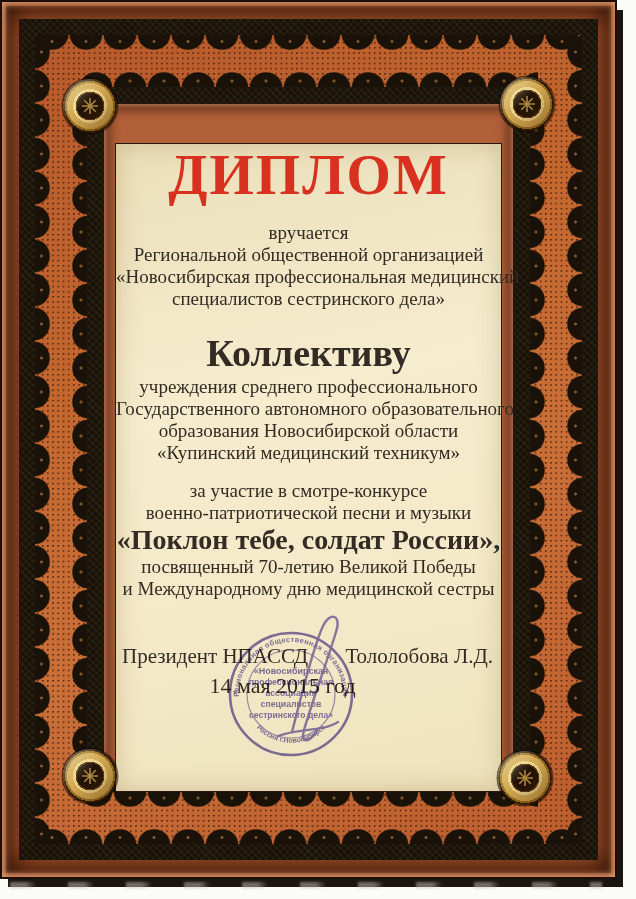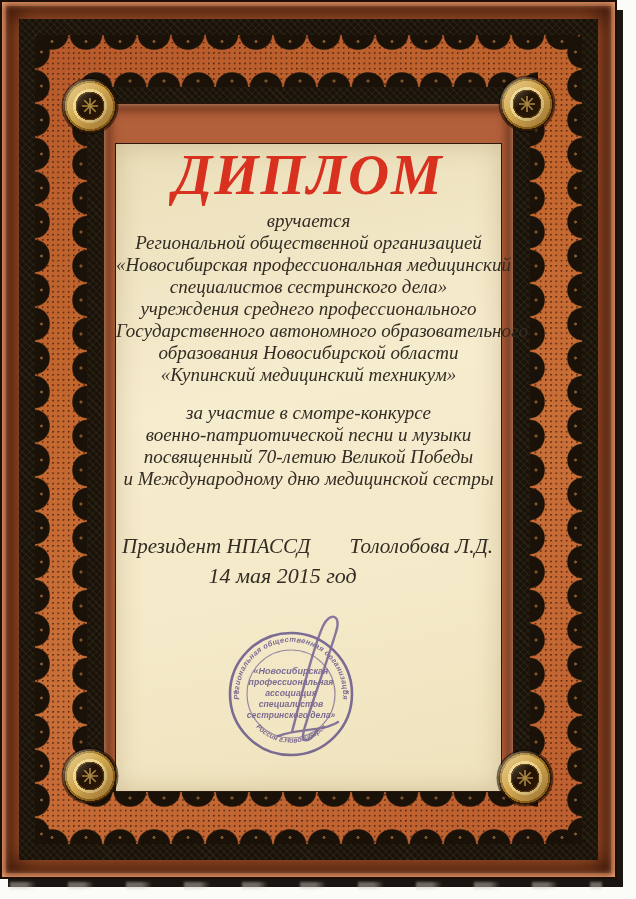--- a/index.html
+++ b/index.html
@@ -71,24 +71,24 @@
       radial-gradient(circle at 50% 50%,#221306 0 13px,#53360f 13px 14.5px,#ecd28a 14.5px 17px,#d2a852 17px 23px,#9a6f1e 23px 25px,#2a1606 25px 27px);
     box-shadow:0 0 0 1.5px rgba(15,8,4,.55);
     display:flex;align-items:center;justify-content:center;}
   .ring svg{opacity:.8;}
   .ring.tl{left:63px;top:79px;} .ring.tr{left:500px;top:77px;}
   .ring.bl{left:63px;top:749px;} .ring.br{left:498px;top:751px;}
 
   
   .paper{position:relative;width:100%;height:100%;text-align:center;color:#332c24;
     background:linear-gradient(168deg,#ebdfba 0%,#f6ecce 38%,#f4e9c8 70%,#efe3bd 100%);
-    box-shadow:0 0 0 1px #2b170d,inset 0 0 26px rgba(140,110,60,.30);font-style:italic;}
+    box-shadow:0 0 0 1px #2b170d,inset 0 0 26px rgba(140,110,60,.30);}
   .title{margin-top:28px;font-size:57px;line-height:62px;font-weight:bold;letter-spacing:2px;color:#d8311f;}
   .t20{font-size:19px;line-height:22px;white-space:nowrap;}
-  .first{margin-top:4px;}
+  .first{margin-top:16px;}
   .recipient-h{margin-top:20px;font-size:38px;line-height:46px;font-weight:bold;}
   .reason1{margin-top:16px;}
   .event{font-size:28px;line-height:32px;font-weight:bold;white-space:nowrap;}
   .sig-row{display:flex;justify-content:space-between;margin:44px 8px 0 6px;font-size:21px;line-height:24px;}
   .date{margin-top:6px;font-size:22px;line-height:24px;transform:translateX(-26px);}
 
   
   .stamp{position:absolute;left:90px;top:426px;mix-blend-mode:multiply;}
   .stamp text{font-family:"Liberation Sans","DejaVu Sans",sans-serif;fill:#6c5eb4;font-weight:bold;}
 
@@ -115,27 +115,29 @@
             <div class="sc v i-right"></div>
             <div class="f5">
               <div class="paper">
 
                 <div class="title">ДИПЛОМ</div>
                 <div class="t20 first">вручается</div>
                 <div class="t20">Региональной общественной организацией</div>
                 <div class="t20">«Новосибирская профессиональная медицинский</div>
                 <div class="t20">специалистов сестринского дела»</div>
 
+                <div class="recipient-h">Коллективу</div>
                 <div class="t20">учреждения среднего профессионального</div>
                 <div class="t20">Государственного автономного образовательного</div>
                 <div class="t20">образования Новосибирской области</div>
                 <div class="t20">«Купинский медицинский техникум»</div>
 
                 <div class="t20 reason1">за участие в смотре-конкурсе</div>
                 <div class="t20">военно-патриотической песни и музыки</div>
+                <div class="event">«Поклон тебе, солдат России»,</div>
                 <div class="t20">посвященный 70-летию Великой Победы</div>
                 <div class="t20">и Международному дню медицинской сестры</div>
 
                 <div class="sig-row">
                   <span>Президент НПАССД</span>
                   <span>Тололобова Л.Д.</span>
                 </div>
                 <div class="date">14 мая 2015 год</div>
 
                 <svg class="stamp" width="170" height="210" viewBox="0 0 170 210">

